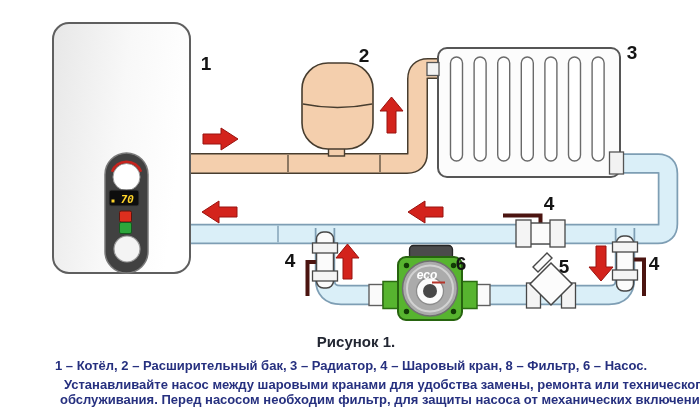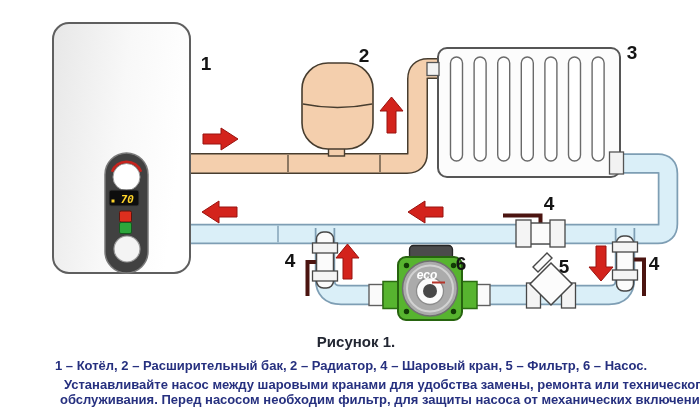--- a/index.html
+++ b/index.html
@@ -142,16 +142,16 @@
       <text x="632" y="59" text-anchor="middle" class="num">3</text>
       <text x="290" y="267" text-anchor="middle" class="num">4</text>
       <text x="549" y="210" text-anchor="middle" class="num">4</text>
       <text x="654" y="270" text-anchor="middle" class="num">4</text>
       <text x="564" y="273" text-anchor="middle" class="num">5</text>
       <text x="461" y="270" text-anchor="middle" class="num">6</text>
     </g>
   </svg>
 
   <div class="caption">Рисунок 1.</div>
-  <div class="legend-line">1 – Котёл, 2 – Расширительный бак, 2 – Радиатор, 4 – Шаровый кран, 5 – Фильтр, 6 – Насос.</div>
+  <div class="legend-line">1 – Котёл, 2 – Расширительный бак, 3 – Радиатор, 4 – Шаровый кран, 8 – Фильтр, 6 – Насос.</div>
   <div class="note-line1">Устанавливайте насос между шаровыми кранами для удобства замены, ремонта или технического</div>
   <div class="note-line2">обслуживания. Перед насосом необходим фильтр, для защиты насоса от механических включений.</div>
 </div>
 
 </body></html>

